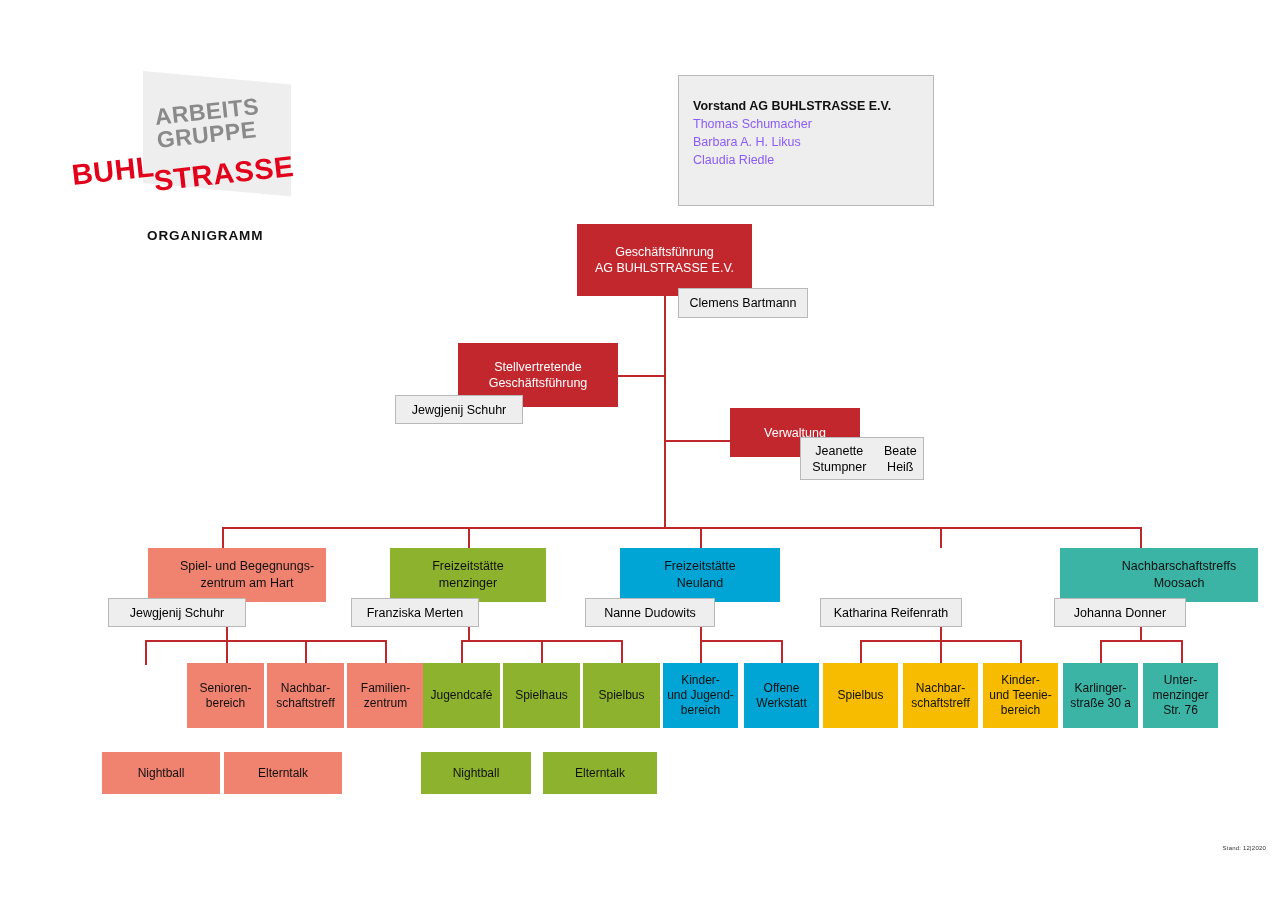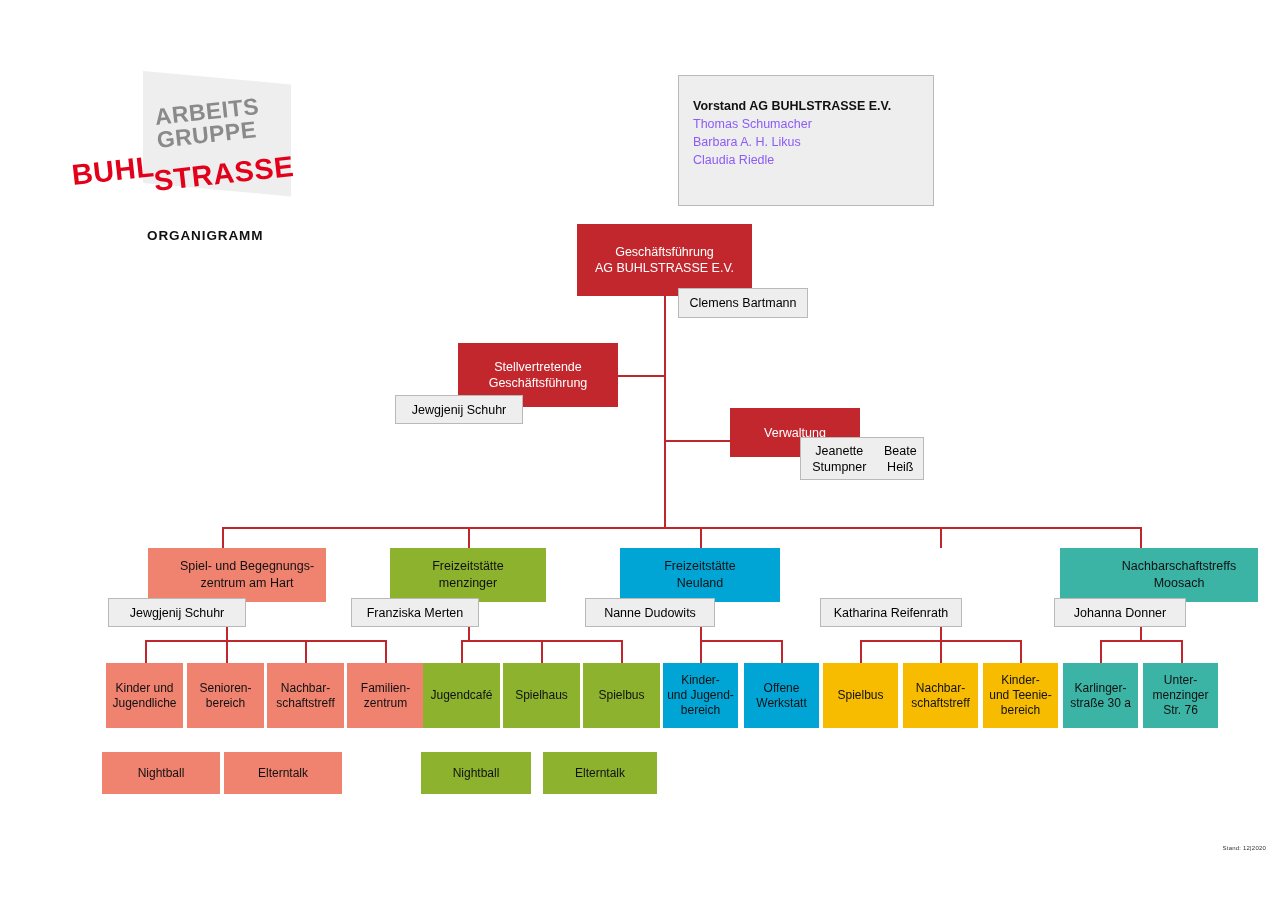--- a/index.html
+++ b/index.html
@@ -184,26 +184,20 @@
     <span>Jewgjenij Schuhr</span>
   </div>
 
   <div class="line vline" style="left:226px; top:620px; height:20px;"></div>
   <div class="line hline" style="left:145px; top:640px; width:240px;"></div>
   <div class="line vline" style="left:145px; top:640px; height:25px;"></div>
   <div class="line vline" style="left:226px; top:640px; height:25px;"></div>
   <div class="line vline" style="left:305px; top:640px; height:25px;"></div>
   <div class="line vline" style="left:385px; top:640px; height:25px;"></div>
 
-  <div class="unit-box" style="left:106px; top:663px; width:77px; height:65px; background:#f08270;">
-    <div>
-      <div>Kinder und</div>
-      <div>Jugendliche</div>
-    </div>
-  </div>
   <div class="unit-box" style="left:187px; top:663px; width:77px; height:65px; background:#f08270;">
     <div>
       <div>Senioren-</div>
       <div>bereich</div>
     </div>
   </div>
   <div class="unit-box" style="left:267px; top:663px; width:77px; height:65px; background:#f08270;">
     <div>
       <div>Nachbar-</div>
       <div>schaftstreff</div>

